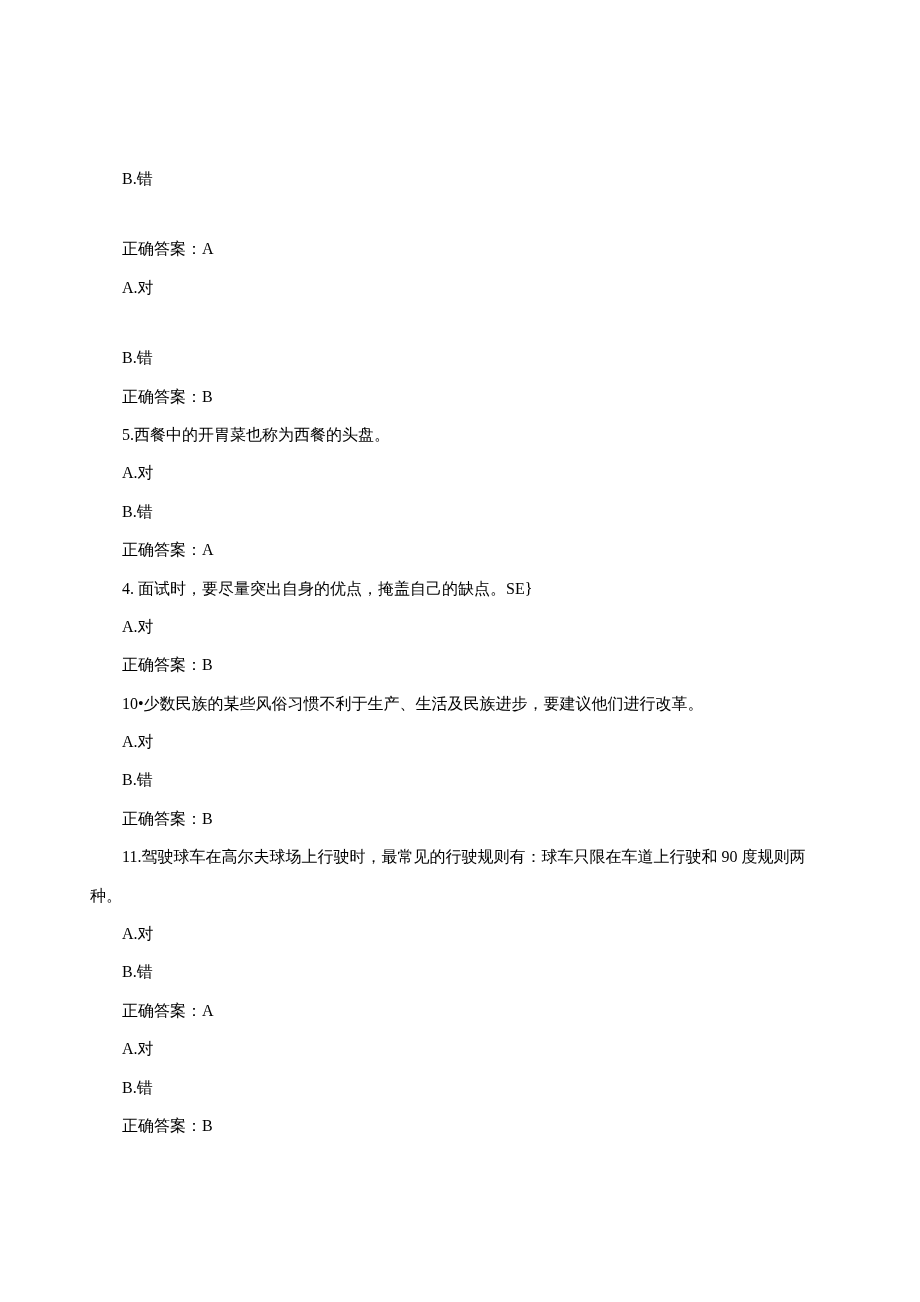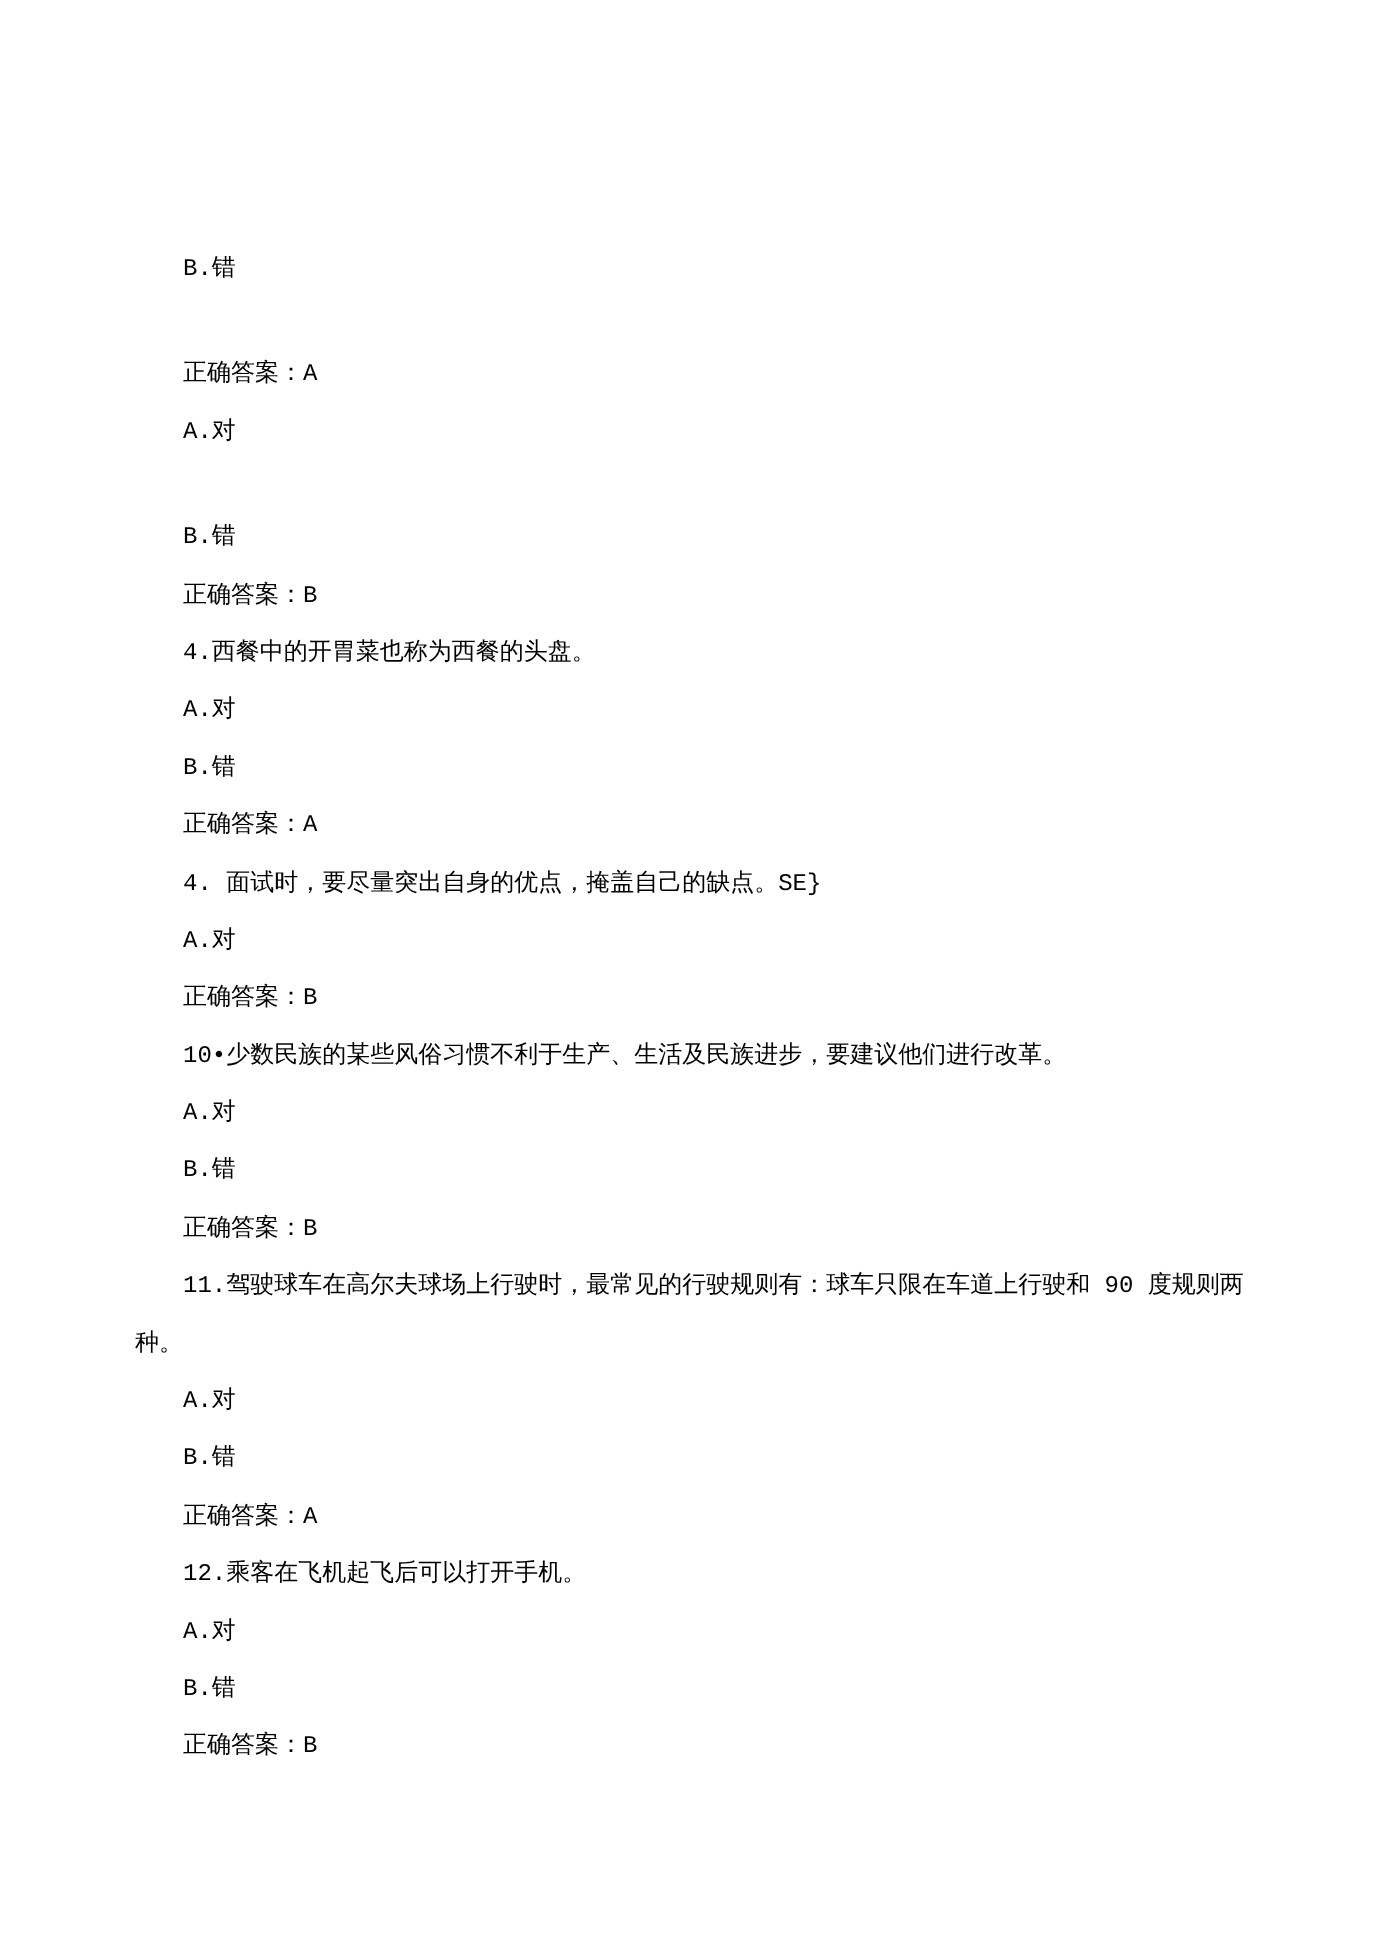--- a/index.html
+++ b/index.html
@@ -1,19 +1,18 @@
 <!DOCTYPE html>
 <html><head>
   <meta charset="utf-8">
   <style>
     * {
       margin: 0;
       padding: 0;
       box-sizing: border-box;
-      font-family: Liberation Mono, monospace;
     }
     body {
       width: 920px;
       height: 1302px;
       background: #ffffff;
       font-family: "SimSun", "宋体", serif;
       font-size: 16px;
       color: #000000;
       line-height: 2.4;
       padding: 160px 90px 60px 90px;
@@ -27,32 +26,31 @@
   </style>
 </head>
 <body>
 
 <div id="content">
     <p class="indent">B.错</p>
     <p class="indent extra-gap-above">正确答案：A</p>
     <p class="indent">A.对</p>
     <p class="indent extra-gap-above">B.错</p>
     <p class="indent">正确答案：B</p>
-    <p class="indent">4.西餐中的开胃菜也称为西餐的头盘。</p>
+    <p class="indent">5.西餐中的开胃菜也称为西餐的头盘。</p>
     <p class="indent">A.对</p>
     <p class="indent">B.错</p>
     <p class="indent">正确答案：A</p>
     <p class="indent">4. 面试时，要尽量突出自身的优点，掩盖自己的缺点。SE}</p>
     <p class="indent">A.对</p>
     <p class="indent">正确答案：B</p>
     <p class="indent">10•少数民族的某些风俗习惯不利于生产、生活及民族进步，要建议他们进行改革。</p>
     <p class="indent">A.对</p>
     <p class="indent">B.错</p>
     <p class="indent">正确答案：B</p>
     <p class="indent">11.驾驶球车在高尔夫球场上行驶时，最常见的行驶规则有：球车只限在车道上行驶和 90 度规则两种。</p>
     <p class="indent">A.对</p>
     <p class="indent">B.错</p>
     <p class="indent">正确答案：A</p>
-    <p class="indent">12.乘客在飞机起飞后可以打开手机。</p>
     <p class="indent">A.对</p>
     <p class="indent">B.错</p>
     <p class="indent">正确答案：B</p>
   </div>
 
 </body></html>

